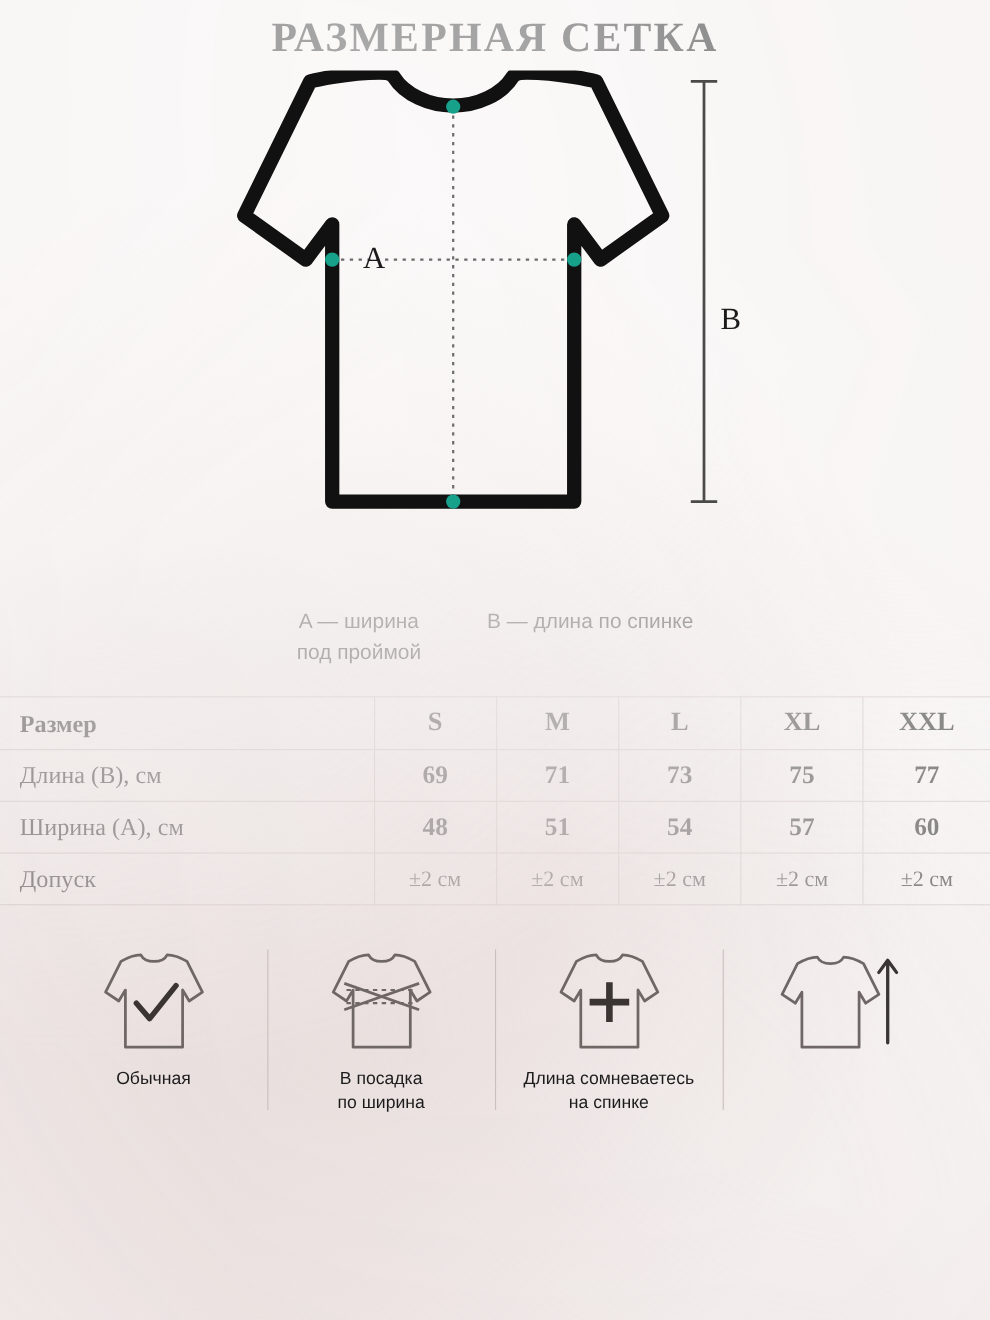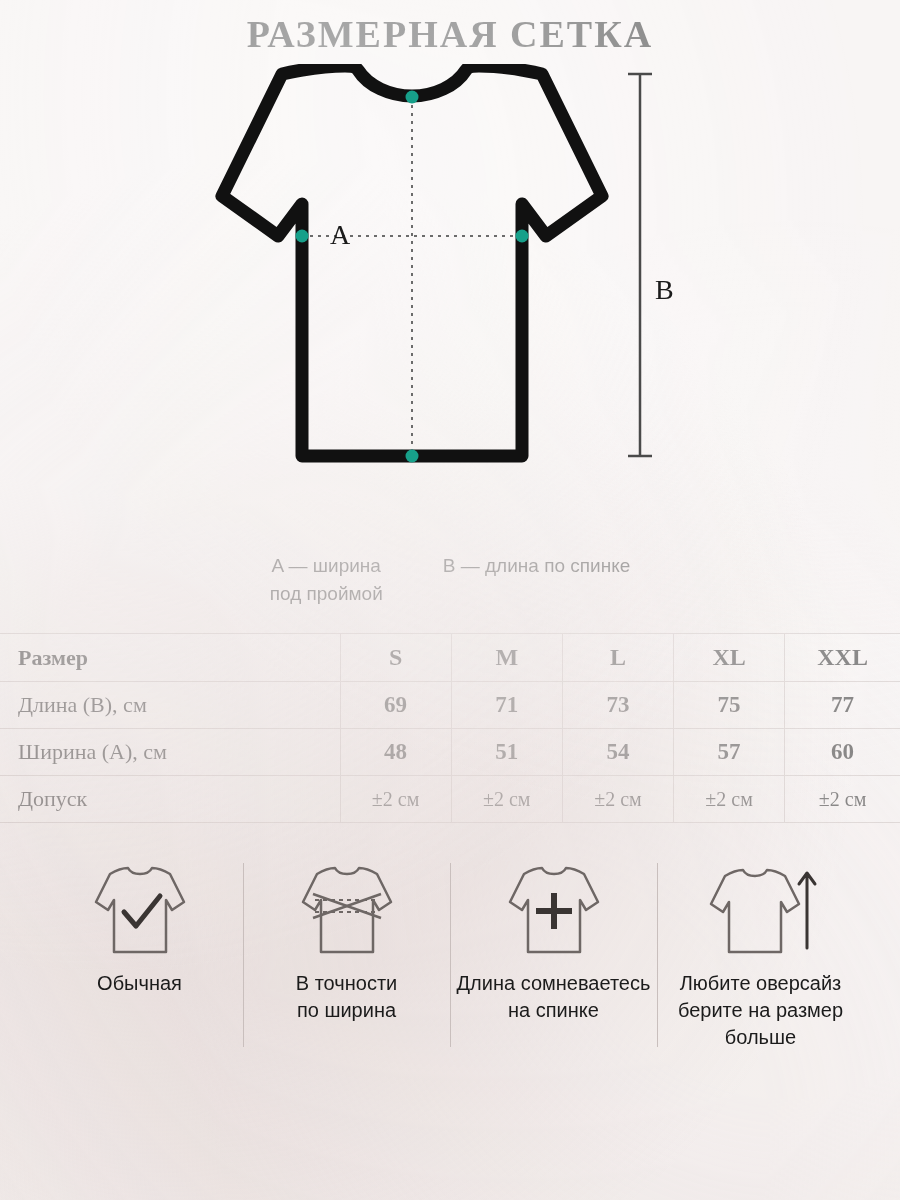--- a/index.html
+++ b/index.html
@@ -96,21 +96,21 @@
   .fit-cell + .fit-cell::before {
     content: "";
     position: absolute;
     left: 0; top: 6px; bottom: 4px;
     width: 1px;
     background: #c9bfbd;
   }
   .fit-cell .icon { height: 105px; display: flex; align-items: center; justify-content: center; }
   .fit-cell .cap {
     font-family: "Liberation Sans", sans-serif;
-    font-size: 20px;
+    font-size: 16px;
     line-height: 1.35;
     margin-top: 8px;
     color: #1b1b1b;
   }
 </style>
 </head>
 <body>
 
 <div class="page">
   <div class="texture"></div>
@@ -226,21 +226,21 @@
       <div class="icon">
         <svg width="120" height="100" viewBox="0 0 120 100">
           <path d="M30 14 C30 14,40 8,48 8 C52 16,68 16,72 8 C80 8,90 14,90 14 L104 42 L92 50 L86 40 L86 92 L34 92 L34 40 L28 50 L16 42 Z" fill="none" stroke="#6e6765" stroke-width="2.5" stroke-linejoin="round"></path>
           <path d="M26 34 L94 58" fill="none" stroke="#6e6765" stroke-width="2.5"></path>
           <path d="M26 58 L94 34" fill="none" stroke="#6e6765" stroke-width="2.5"></path>
           <path d="M28 40 L92 40" fill="none" stroke="#6e6765" stroke-width="2" stroke-dasharray="4 4"></path>
           <path d="M28 52 L92 52" fill="none" stroke="#6e6765" stroke-width="2" stroke-dasharray="4 4"></path>
         </svg>
       </div>
       <div class="cap">
-        <div>В точности</div>
+        <div>В посадка</div>
         <div>по ширина</div>
       </div>
     </div>
 
     <div class="fit-cell">
       <div class="icon">
         <svg width="120" height="100" viewBox="0 0 120 100">
           <path d="M30 14 C30 14,40 8,48 8 C52 16,68 16,72 8 C80 8,90 14,90 14 L104 42 L92 50 L86 40 L86 92 L34 92 L34 40 L28 50 L16 42 Z" fill="none" stroke="#6e6765" stroke-width="2.5" stroke-linejoin="round"></path>
           <path d="M60 36 L60 66 M45 51 L75 51" fill="none" stroke="#3a3533" stroke-width="6" stroke-linecap="square"></path>
         </svg>
@@ -251,21 +251,16 @@
       </div>
     </div>
 
     <div class="fit-cell">
       <div class="icon">
         <svg width="120" height="100" viewBox="0 0 120 100">
           <path d="M24 16 C24 16,34 10,42 10 C46 18,62 18,66 10 C74 10,84 16,84 16 L98 44 L86 52 L80 42 L80 92 L28 92 L28 42 L22 52 L10 44 Z" fill="none" stroke="#6e6765" stroke-width="2.5" stroke-linejoin="round"></path>
           <path d="M106 88 L106 14 M98 24 L106 13 L114 24" fill="none" stroke="#3a3533" stroke-width="3" stroke-linecap="round" stroke-linejoin="round"></path>
         </svg>
       </div>
-      <div class="cap">
-        <div>Любите оверсайз</div>
-        <div>берите на размер</div>
-        <div>больше</div>
-      </div>
     </div>
 
   </div>
 </div>
 
 </body></html>

